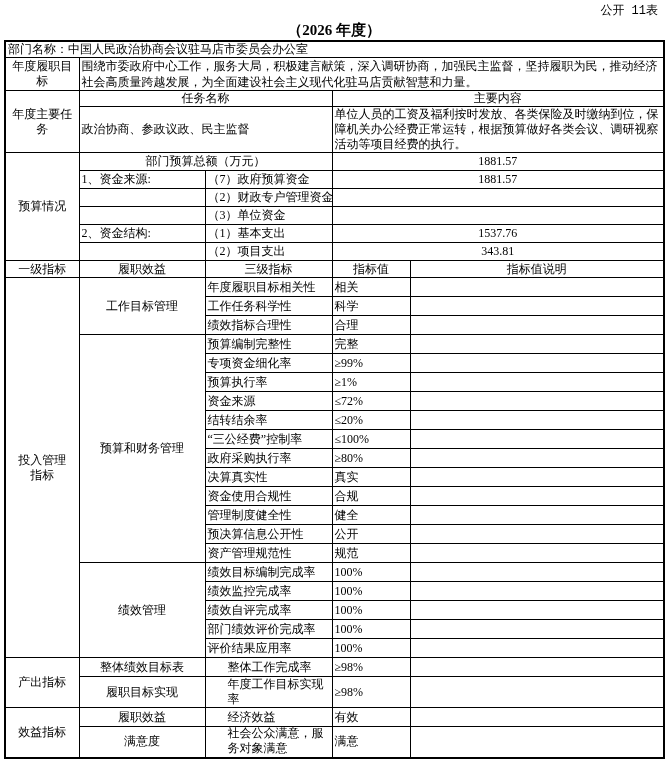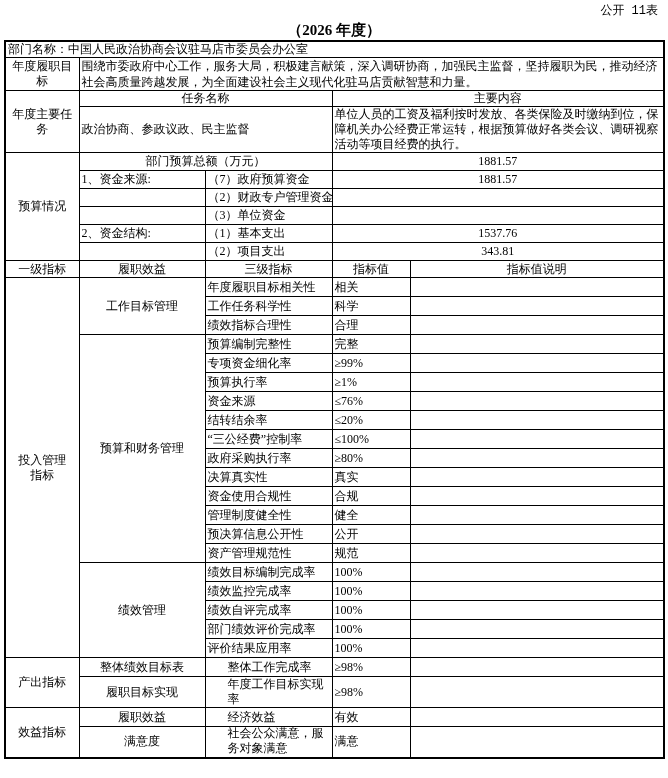--- a/index.html
+++ b/index.html
@@ -123,21 +123,21 @@
       <td class="l">≥99%</td>
       <td></td>
     </tr>
     <tr class="h19">
       <td class="l">预算执行率</td>
       <td class="l">≥1%</td>
       <td></td>
     </tr>
     <tr class="h19">
       <td class="l">资金来源</td>
-      <td class="l">≤76%</td>
+      <td class="l">≤72%</td>
       <td></td>
     </tr>
     <tr class="h19">
       <td class="l">结转结余率</td>
       <td class="l">≤20%</td>
       <td></td>
     </tr>
     <tr class="h19">
       <td class="l nowrap">“三公经费”控制率</td>
       <td class="l">≤100%</td>

